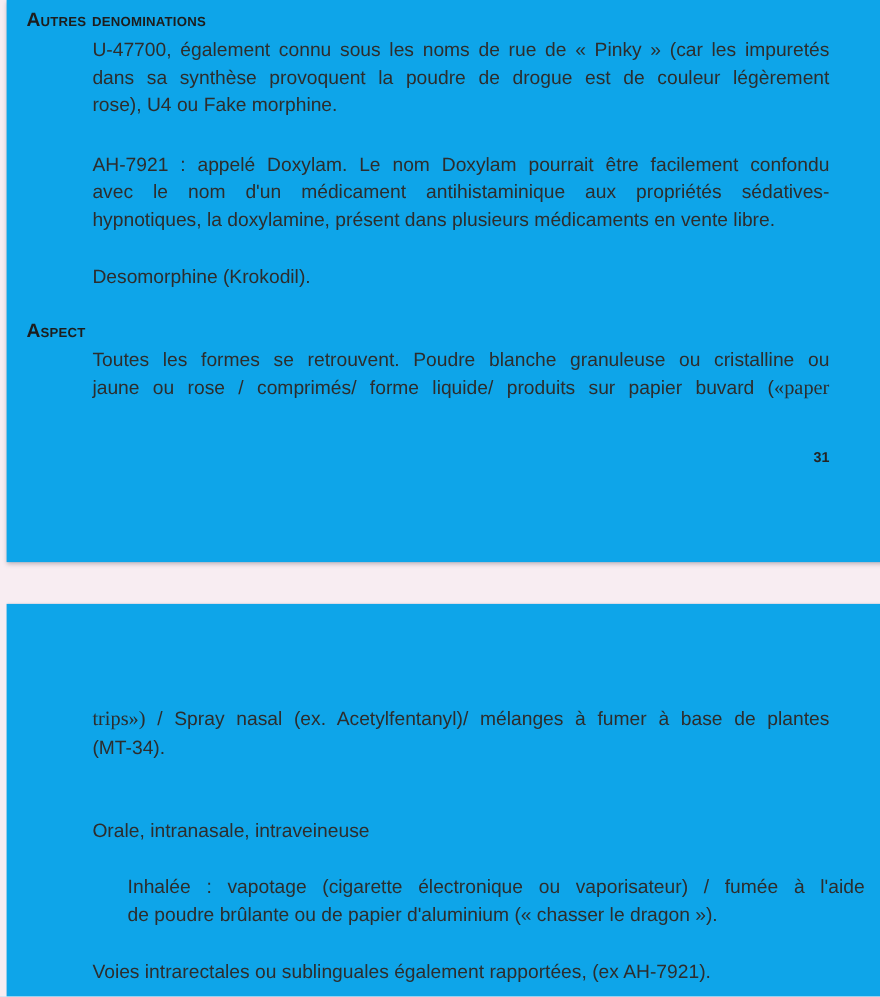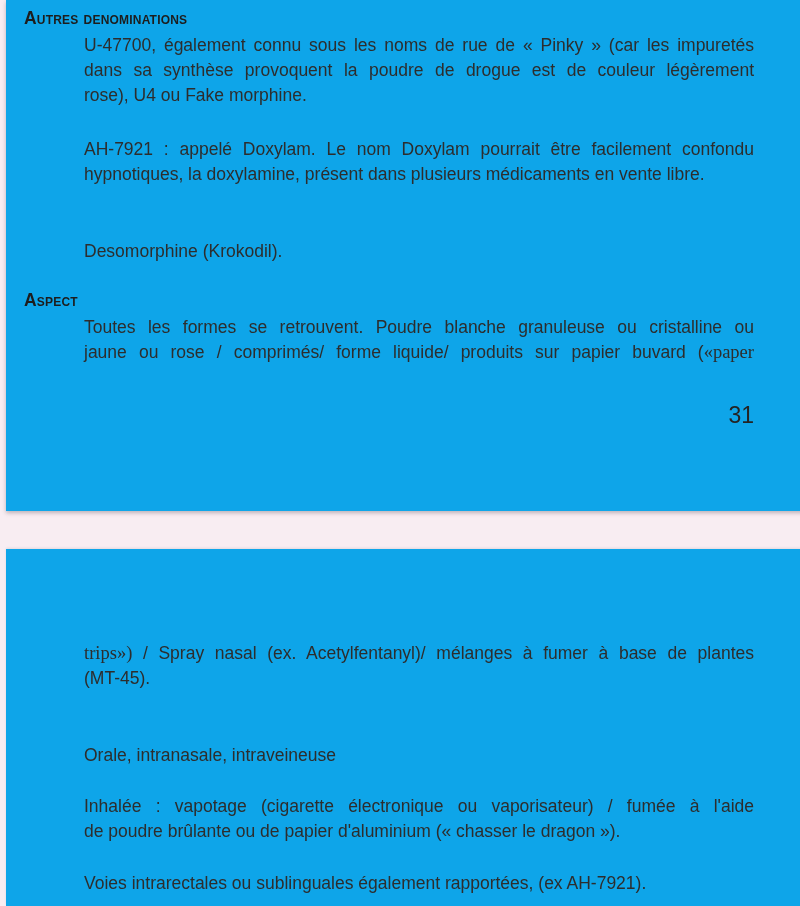--- a/index.html
+++ b/index.html
@@ -56,55 +56,57 @@
   }
   .serif {
     font-family: "Liberation Serif", serif;
     font-size: 18.5px;
     margin-top: 28px;
   }
   .pagenum {
     position: absolute;
     top: 403px;
     right: 52px;
-    font-size: 23px;
+    font-size: 13px;
     line-height: 25px;
     color: #242424;
+    font-weight: bold;
   }
   
   .h-autres        { top: 8px; }
   .p-u47700        { top: 33px; }
   .p-ah7921        { top: 137px; }
   .p-desomorphine  { top: 239px; }
   .h-aspect        { top: 290px; }
   .p-aspect        { top: 315px; }
   
   .p-trips         { top: 92px; }
   .h-voies         { top: 165px; }
   .p-orale         { top: 194px; }
-  .p-inhalee       { top: 245px; }
+  .p-inhalee       { top: 245px; margin-left: 32px; }
   .p-intrarectales { top: 322px; }
 </style>
 </head>
 <body>
 
 <div class="viewport">
 
   <div class="page page-top">
 
     <h2 class="heading h-autres">Autres denominations</h2>
 
     <div class="para p-u47700">
       <div class="line just">U-47700, également connu sous les noms de rue de « Pinky » (car les impuretés</div>
       <div class="line just">dans sa synthèse provoquent la poudre de drogue est de couleur légèrement</div>
       <div class="line">rose), U4 ou Fake morphine.</div>
     </div>
 
     <div class="para p-ah7921">
       <div class="line just">AH-7921 : appelé Doxylam. Le nom Doxylam pourrait être facilement confondu</div>
+      <div class="line just">avec le nom d'un médicament antihistaminique aux propriétés sédatives-</div>
       <div class="line">hypnotiques, la doxylamine, présent dans plusieurs médicaments en vente libre.</div>
     </div>
 
     <div class="para p-desomorphine">
       <div class="line">Desomorphine (Krokodil).</div>
     </div>
 
     <h2 class="heading h-aspect">Aspect</h2>
 
     <div class="para p-aspect">
@@ -114,21 +116,21 @@
 
     <div class="pagenum">31</div>
   </div>
 
   <div></div>
 
   <div class="page page-bottom">
 
     <div class="para p-trips">
       <div class="line just"><span class="serif">trips»)</span><span> / Spray nasal (ex. Acetylfentanyl)/ mélanges à fumer à base de plantes</span></div>
-      <div class="line">(MT-45).</div>
+      <div class="line">(MT-34).</div>
     </div>
 
 
     <div class="para p-orale">
       <div class="line">Orale, intranasale, intraveineuse</div>
     </div>
 
     <div class="para p-inhalee">
       <div class="line just">Inhalée : vapotage (cigarette électronique  ou vaporisateur) /   fumée à l'aide</div>
       <div class="line">de poudre brûlante ou de papier d'aluminium (« chasser le dragon »).</div>

